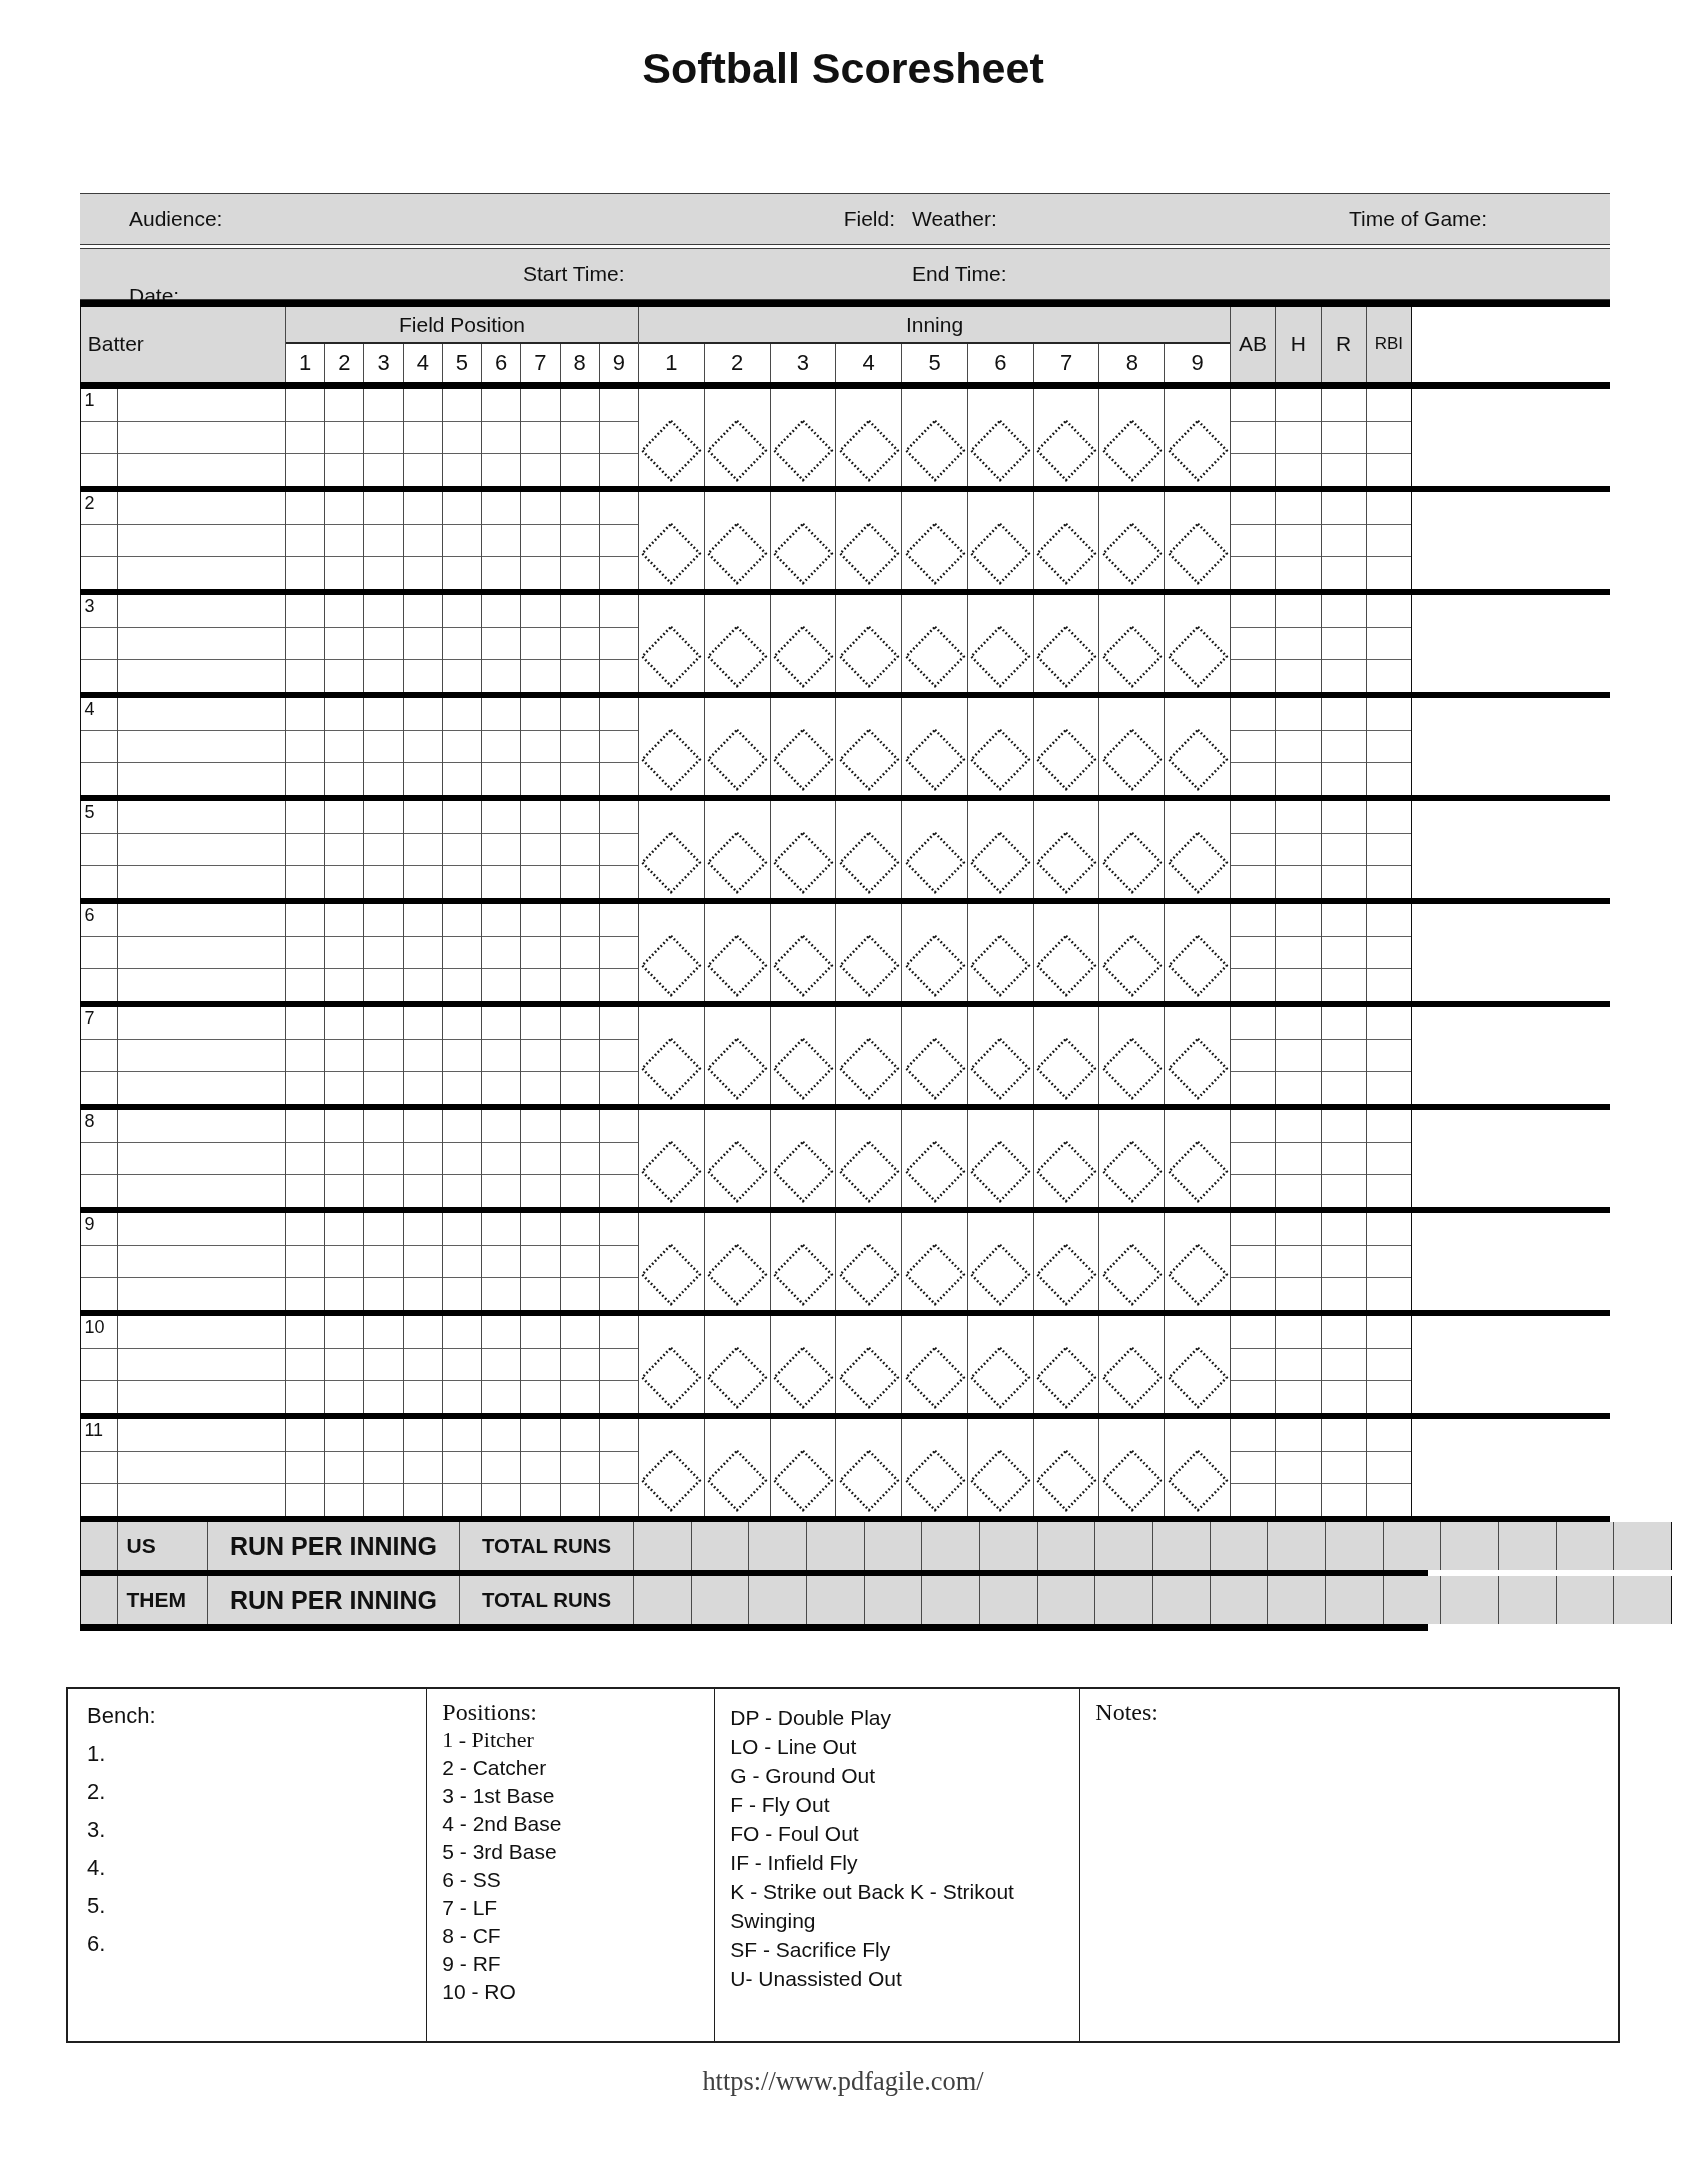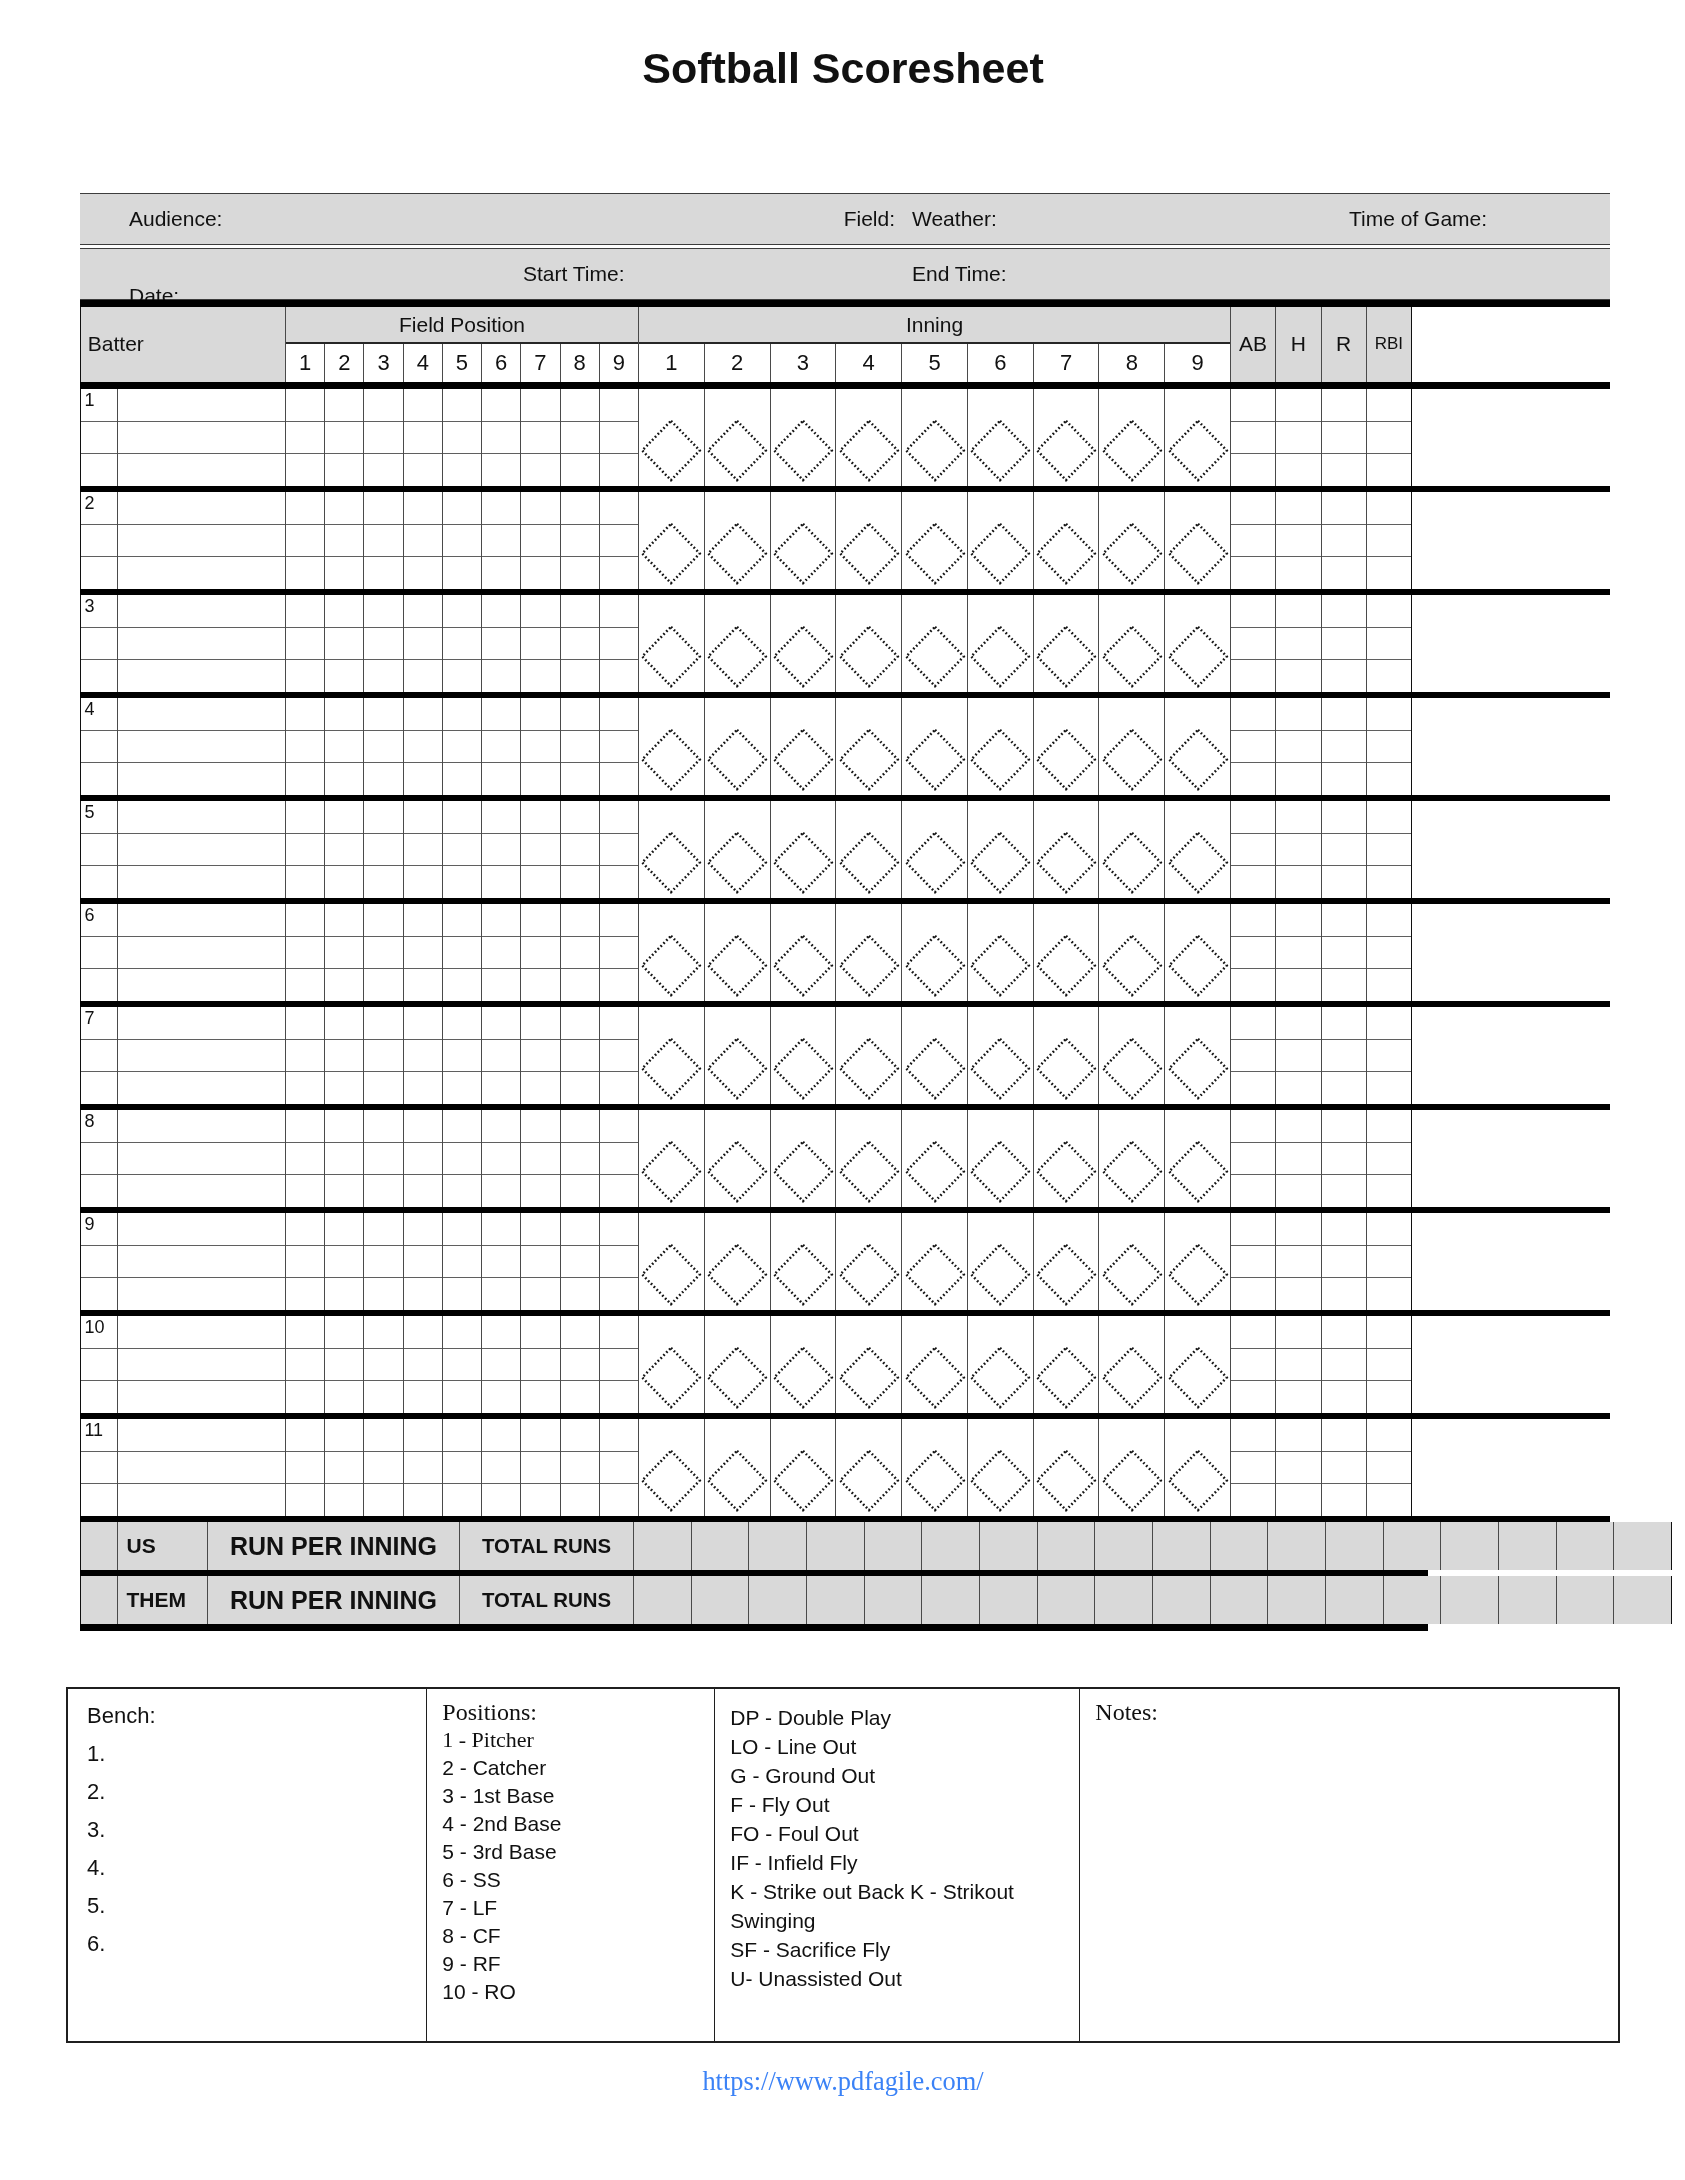--- a/index.html
+++ b/index.html
@@ -84,21 +84,21 @@
   .bench-item{font-size:22px;margin-top:12px;}
   .positions{padding:10.2px 15.3px;}
   .pos-item{font-size:21px;line-height:28px;}
   .pos-item.serif-item{font-family:"Liberation Serif",serif;font-size:22px;}
   .abbrevs{padding:13.6px 15.3px;}
   .ab-item{font-size:21px;line-height:29px;}
   .notes{padding:10.2px 15.3px;}
 
   
   .footer{position:absolute;top:2066px;left:0;width:100%;text-align:center;}
-  .footer a{font-family:"Liberation Serif",serif;font-size:26.4px;color:#3b82f6;text-decoration:none;}
+  .footer a{font-family:"Liberation Serif",serif;font-size:26.4px;color:#404040;text-decoration:none;}
 </style>
 </head>
 <body>
 
 <div class="page" style="--shade: #d9d9d9; --grid: #4a4a4a;">
 
   <div class="title">Softball Scoresheet</div>
 
   <div class="info">
     <div class="band" id="info-row-1">

